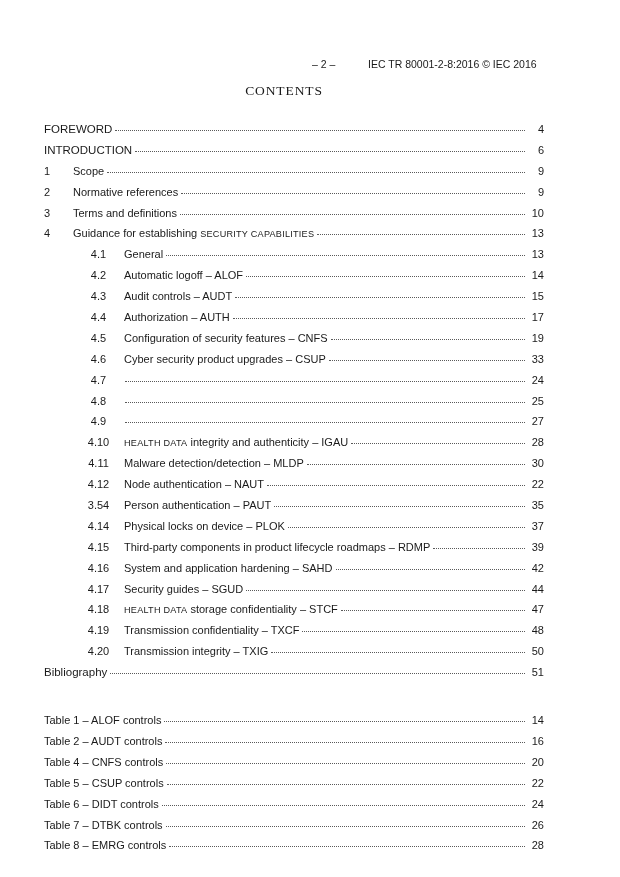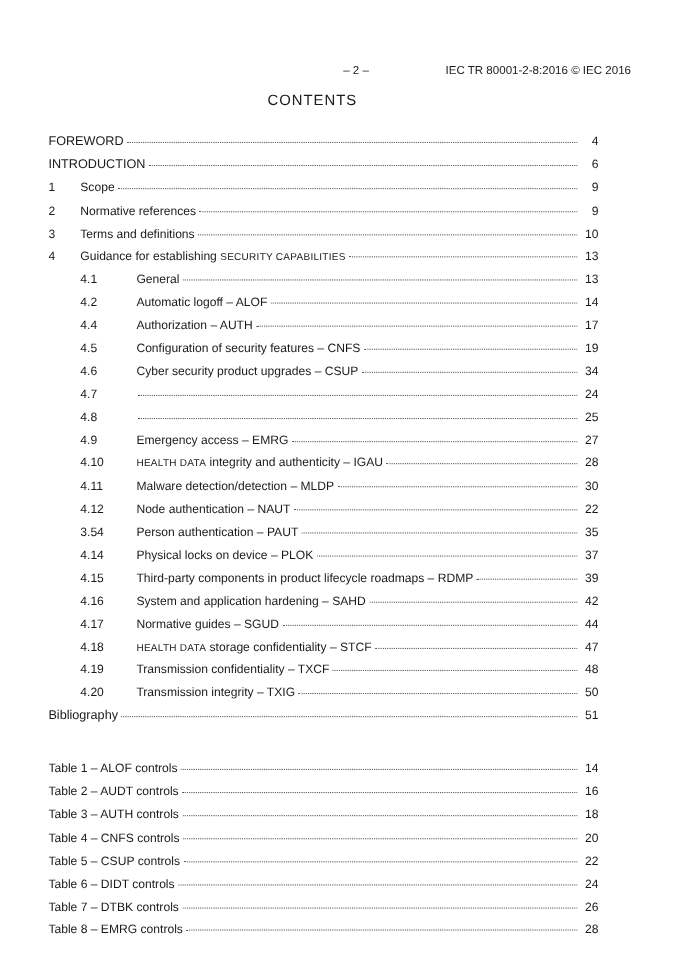--- a/index.html
+++ b/index.html
@@ -39,33 +39,33 @@
     position: absolute;
     left: 268px;
     top: 0;
     font-size: 10.5px;
   }
   .header-doc {
     position: absolute;
     left: 324px;
     top: 0;
     font-size: 10.5px;
-    margin-left: 37px;
   }
 
   
   .contents-title {
     position: absolute;
     left: 0;
     top: 83px;
     width: 568px;
     text-align: center;
     font-size: 13.5px;
     letter-spacing: 0.9px;
     color: #1a1a1a;
+    font-family: Liberation Serif, serif;
   }
 
   
   .toc {
     position: absolute;
     left: 44px;
     top: 119px;
     width: 500px;
   }
   .toc-block { display: block; }
@@ -82,20 +82,21 @@
   }
 
   .num {
     flex: 0 0 auto;
     width: 29px;
     font-size: 11px;
   }
   .num.sub {
     width: 51px;
     margin-left: 29px;
+    text-align: center;
   }
 
   .label {
     flex: 0 0 auto;
     font-size: 11px;
     padding-right: 2px;
   }
   .label.top {            
     font-size: 11.5px;
   }
@@ -190,50 +191,55 @@
           <span class="leader"></span>
           <span class="pageno">13</span>
         </div>
         <div class="row">
           <span class="num sub">4.2</span>
           <span class="label">Automatic logoff – ALOF</span>
           <span class="leader"></span>
           <span class="pageno">14</span>
         </div>
         <div class="row">
+          <span class="num sub">4.3</span>
+          <span class="label">Audit controls – AUDT</span>
+          <span class="leader"></span>
+          <span class="pageno">15</span>
+        </div>
+        <div class="row">
           <span class="num sub">4.4</span>
           <span class="label">Authorization – AUTH</span>
           <span class="leader"></span>
           <span class="pageno">17</span>
         </div>
         <div class="row">
           <span class="num sub">4.5</span>
           <span class="label">Configuration of security features – CNFS</span>
           <span class="leader"></span>
           <span class="pageno">19</span>
         </div>
         <div class="row">
           <span class="num sub">4.6</span>
           <span class="label">Cyber security product upgrades – CSUP</span>
           <span class="leader"></span>
-          <span class="pageno">34</span>
+          <span class="pageno">33</span>
         </div>
         <div class="row">
           <span class="num sub">4.7</span>
           <span class="leader"></span>
           <span class="pageno">24</span>
         </div>
         <div class="row">
           <span class="num sub">4.8</span>
           <span class="leader"></span>
           <span class="pageno">25</span>
         </div>
         <div class="row">
           <span class="num sub">4.9</span>
-          <span class="label">Emergency access – EMRG</span>
           <span class="leader"></span>
           <span class="pageno">27</span>
         </div>
         <div class="row">
           <span class="num sub">4.10</span>
           <span class="label"><span class="sc">HEALTH DATA</span> integrity and authenticity – IGAU</span>
           <span class="leader"></span>
           <span class="pageno">28</span>
         </div>
         <div class="row">
@@ -267,21 +273,21 @@
           <span class="pageno">39</span>
         </div>
         <div class="row">
           <span class="num sub">4.16</span>
           <span class="label">System and application hardening – SAHD</span>
           <span class="leader"></span>
           <span class="pageno">42</span>
         </div>
         <div class="row">
           <span class="num sub">4.17</span>
-          <span class="label">Normative guides – SGUD</span>
+          <span class="label">Security guides – SGUD</span>
           <span class="leader"></span>
           <span class="pageno">44</span>
         </div>
         <div class="row">
           <span class="num sub">4.18</span>
           <span class="label"><span class="sc">HEALTH DATA</span> storage confidentiality – STCF</span>
           <span class="leader"></span>
           <span class="pageno">47</span>
         </div>
         <div class="row">
@@ -313,25 +319,20 @@
           <span class="label">Table 1 – ALOF controls</span>
           <span class="leader"></span>
           <span class="pageno">14</span>
         </div>
         <div class="row">
           <span class="label">Table 2 – AUDT controls</span>
           <span class="leader"></span>
           <span class="pageno">16</span>
         </div>
         <div class="row">
-          <span class="label">Table 3 – AUTH controls</span>
-          <span class="leader"></span>
-          <span class="pageno">18</span>
-        </div>
-        <div class="row">
           <span class="label">Table 4 – CNFS controls</span>
           <span class="leader"></span>
           <span class="pageno">20</span>
         </div>
         <div class="row">
           <span class="label">Table 5 – CSUP controls</span>
           <span class="leader"></span>
           <span class="pageno">22</span>
         </div>
         <div class="row">

